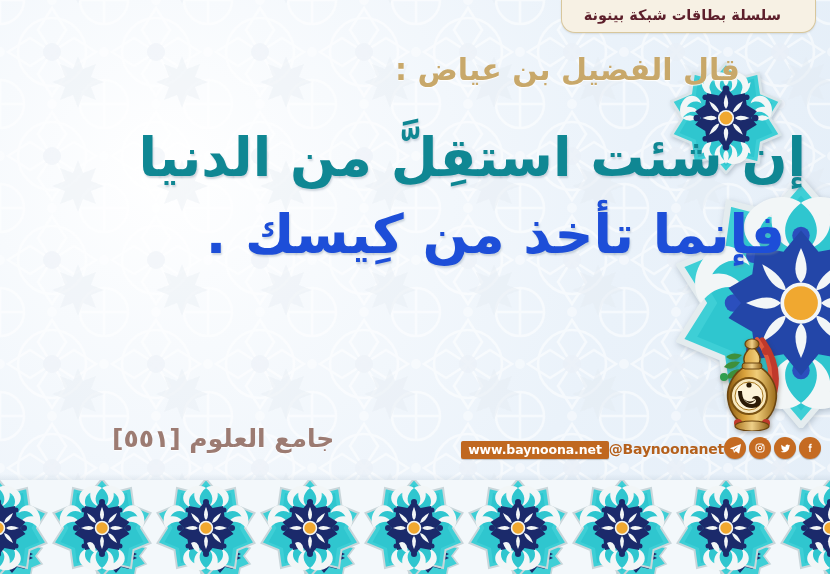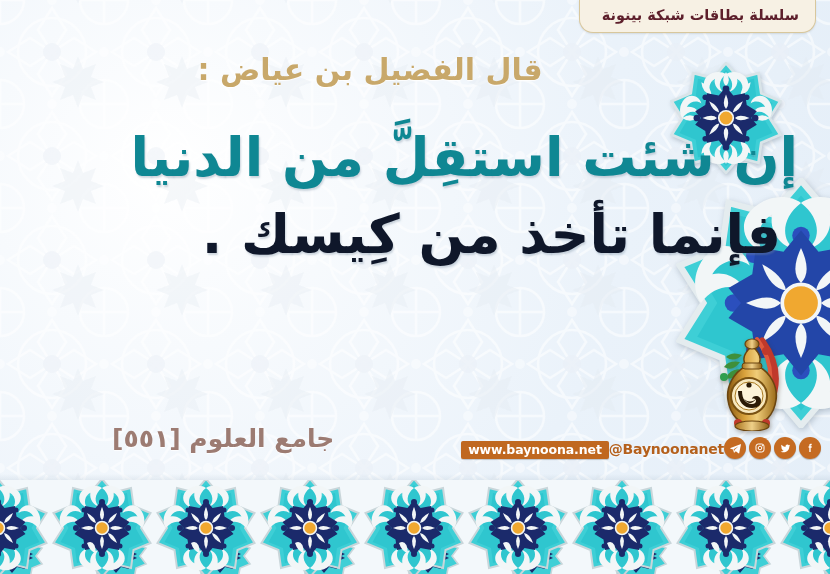--- a/index.html
+++ b/index.html
@@ -29,21 +29,21 @@
     opacity: .55;
   }
   .bg-pattern svg { width: 100%; height: 100%; display: block; }
 
   
   .top-tab {
     position: absolute;
     top: 0;
     right: 14px;
     height: 30px;
-    padding: 0 16px 2px 22px;
+    padding: 0 34px 2px 22px;
     background: #f7f1e4;
     border: 1px solid #d8c79c;
     border-top: none;
     border-radius: 0 0 14px 14px;
     display: flex;
     align-items: center;
     justify-content: center;
     box-shadow: 0 1px 2px rgba(0,0,0,.10);
     z-index: 40;
   }
@@ -54,50 +54,50 @@
     letter-spacing: .2px;
     white-space: nowrap;
   }
 
   
   .attribution {
     position: absolute;
     top: 52px;
     right: 0;
     left: 0;
-    text-align: center;
+    text-align: right;
     padding-right: 90px;
     color: #c8a86a;
     font-size: 30px;
     font-weight: bold;
     text-shadow: 0 1px 1px rgba(255,255,255,.9);
     z-index: 20;
   }
 
   
   .quote {
     position: absolute;
     top: 120px;
     right: 0;
     left: 0;
-    padding-right: 32px;
+    padding-right: 24px;
     padding-left: 185px;
     text-align: center;
     z-index: 20;
   }
   .q-line {
     font-size: 54px;
     font-weight: bold;
     line-height: 1.42;
     white-space: nowrap;
     text-shadow: 1px 2px 2px rgba(120,140,160,.35);
   }
   .q-line.l1 { color: #0f8793; }
   .q-line.l2 { color: #0f8793; }
-  .q-line.l3 { color: #0f172a; }
+  .q-line.l3 { color: #1d4ed8; }
 
   
   .source {
     position: absolute;
     top: 424px;
     right: 0;
     left: 0;
     padding-left: 112px;
     text-align: left;
     color: #9c7b72;

